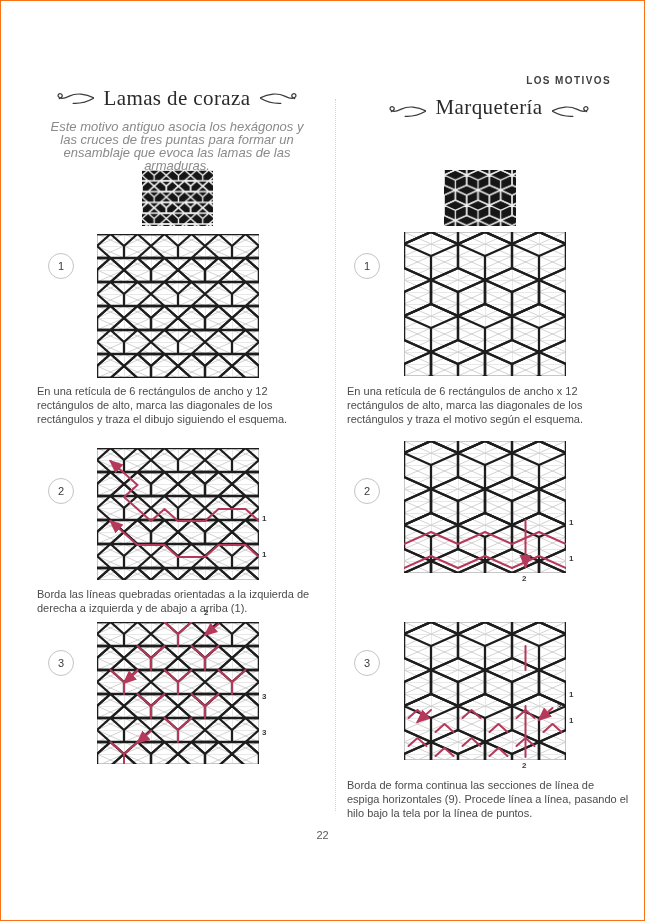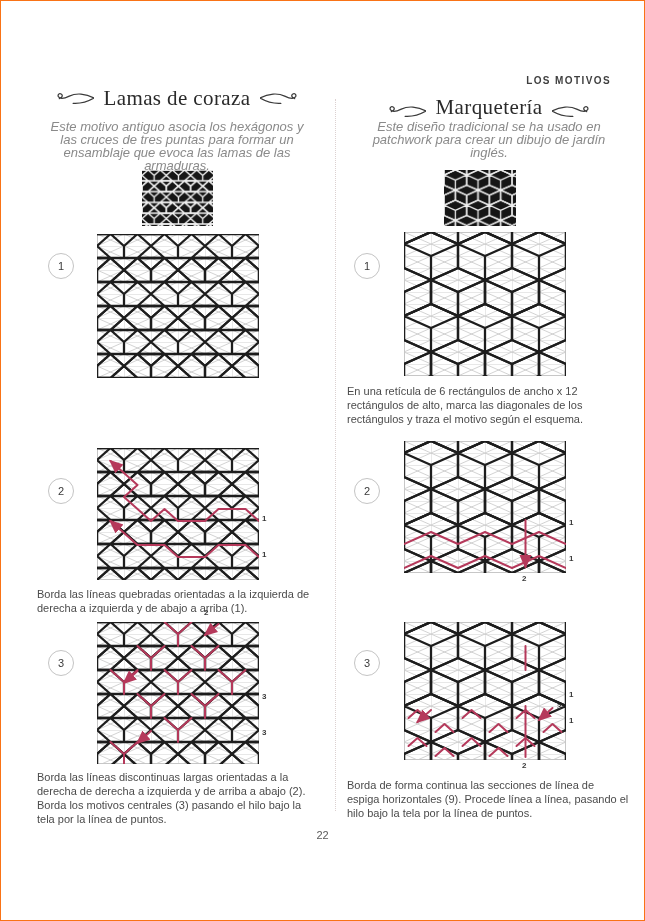--- a/index.html
+++ b/index.html
@@ -185,20 +185,21 @@
     <span>1</span>
   </div>
   <div class="diagram" style="left:96px;top:233px;">
     <svg width="162" height="144" viewBox="0 0 162 144">
       <rect width="162" height="144" fill="#fff"></rect>
       <rect width="162" height="144" fill="url(#gridPat)"></rect>
       <rect class="grid-frame" x="0.5" y="0.5" width="161" height="143"></rect>
       <rect width="162" height="144" fill="url(#armorPat)"></rect>
     </svg>
   </div>
+  <p class="caption l" style="top:383px;">En una retícula de 6 rectángulos de ancho y 12 rectángulos de alto, marca las diagonales de los rectángulos y traza el dibujo siguiendo el esquema.</p>
 
   <div class="step-circle" style="left:47px;top:477px;">
     <span>2</span>
   </div>
   <div class="diagram" style="left:96px;top:447px;">
     <svg width="162" height="132" viewBox="0 0 162 132">
       <rect width="162" height="132" fill="#fff"></rect>
       <rect width="162" height="132" fill="url(#gridPat)"></rect>
       <rect class="grid-frame" x="0.5" y="0.5" width="161" height="131"></rect>
       <rect width="162" height="132" fill="url(#armorPat)"></rect>
@@ -234,34 +235,32 @@
         <path class="red-line" d="M67.5,96 L81,108 L94.5,96 M81,108 L81,120"></path>
         <path class="red-line" d="M13.5,120 L27,132 L40.5,120 M27,132 L27,142"></path>
         <path class="red-line" marker-end="url(#redArrow)" d="M121.5,2 L108,13"></path>
         <path class="red-line" marker-end="url(#redArrow)" d="M40.5,49 L27,61"></path>
         <path class="red-line" marker-end="url(#redArrow)" d="M54,109 L40.5,121"></path>
       </g>
     </svg>
   </div>
   <span class="ref-label" style="left:261px;top:692px;">3</span>
   <span class="ref-label" style="left:261px;top:728px;">3</span>
-  <p class="caption l" style="top:769px;">Borda las líneas discontinuas largas orientadas a la derecha de derecha a izquierda y de arriba a abajo (2). Borda los motivos centrales (3) pasando el hilo bajo la tela por la línea de puntos.</p>
 
   <div class="title-row right">
     <svg class="ornament" width="38" height="16" viewBox="0 0 40 16">
       <path d="M40,7 C31,2 21,1.5 14,5 C8,8 4,8 2.5,5.5 C1.5,3.5 3.5,1.5 5.5,2.8 C7.5,4 6.5,7 3.5,7.5 M40,7 C33,11 26,13 18,12.5"></path>
     </svg>
     <h2 class="motif-title">Marquetería</h2>
     <svg class="ornament" width="38" height="16" viewBox="0 0 40 16">
       <g transform="translate(40,0) scale(-1,1)">
         <path d="M40,7 C31,2 21,1.5 14,5 C8,8 4,8 2.5,5.5 C1.5,3.5 3.5,1.5 5.5,2.8 C7.5,4 6.5,7 3.5,7.5 M40,7 C33,11 26,13 18,12.5"></path>
       </g>
     </svg>
   </div>
-  <p class="subtitle right">Este diseño tradicional se ha usado en patchwork para crear un dibujo de jardín inglés.</p>
 
   <div class="swatch right">
     <svg width="72" height="56" viewBox="0 0 72 56">
       <rect class="swatch-bg" width="72" height="56"></rect>
       <rect width="72" height="56" fill="url(#cubePatW)"></rect>
     </svg>
   </div>
 
   <div class="step-circle" style="left:353px;top:252px;">
     <span>1</span>

